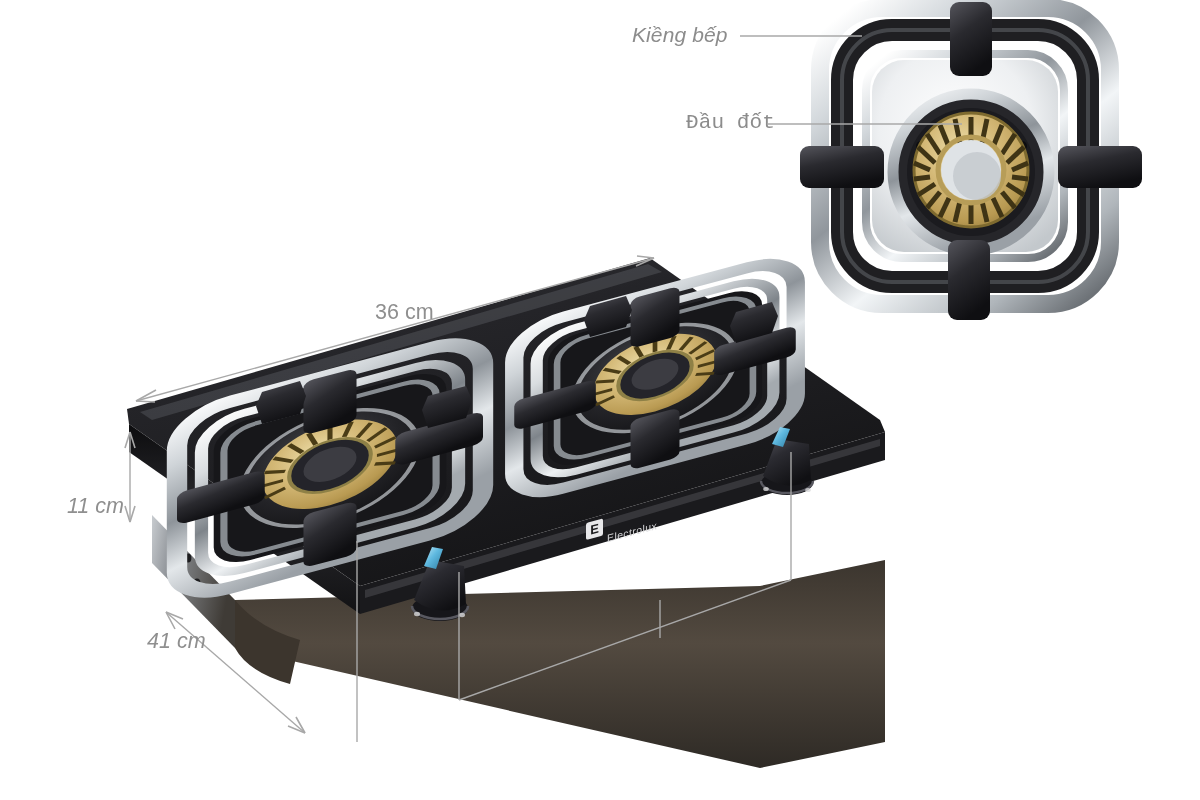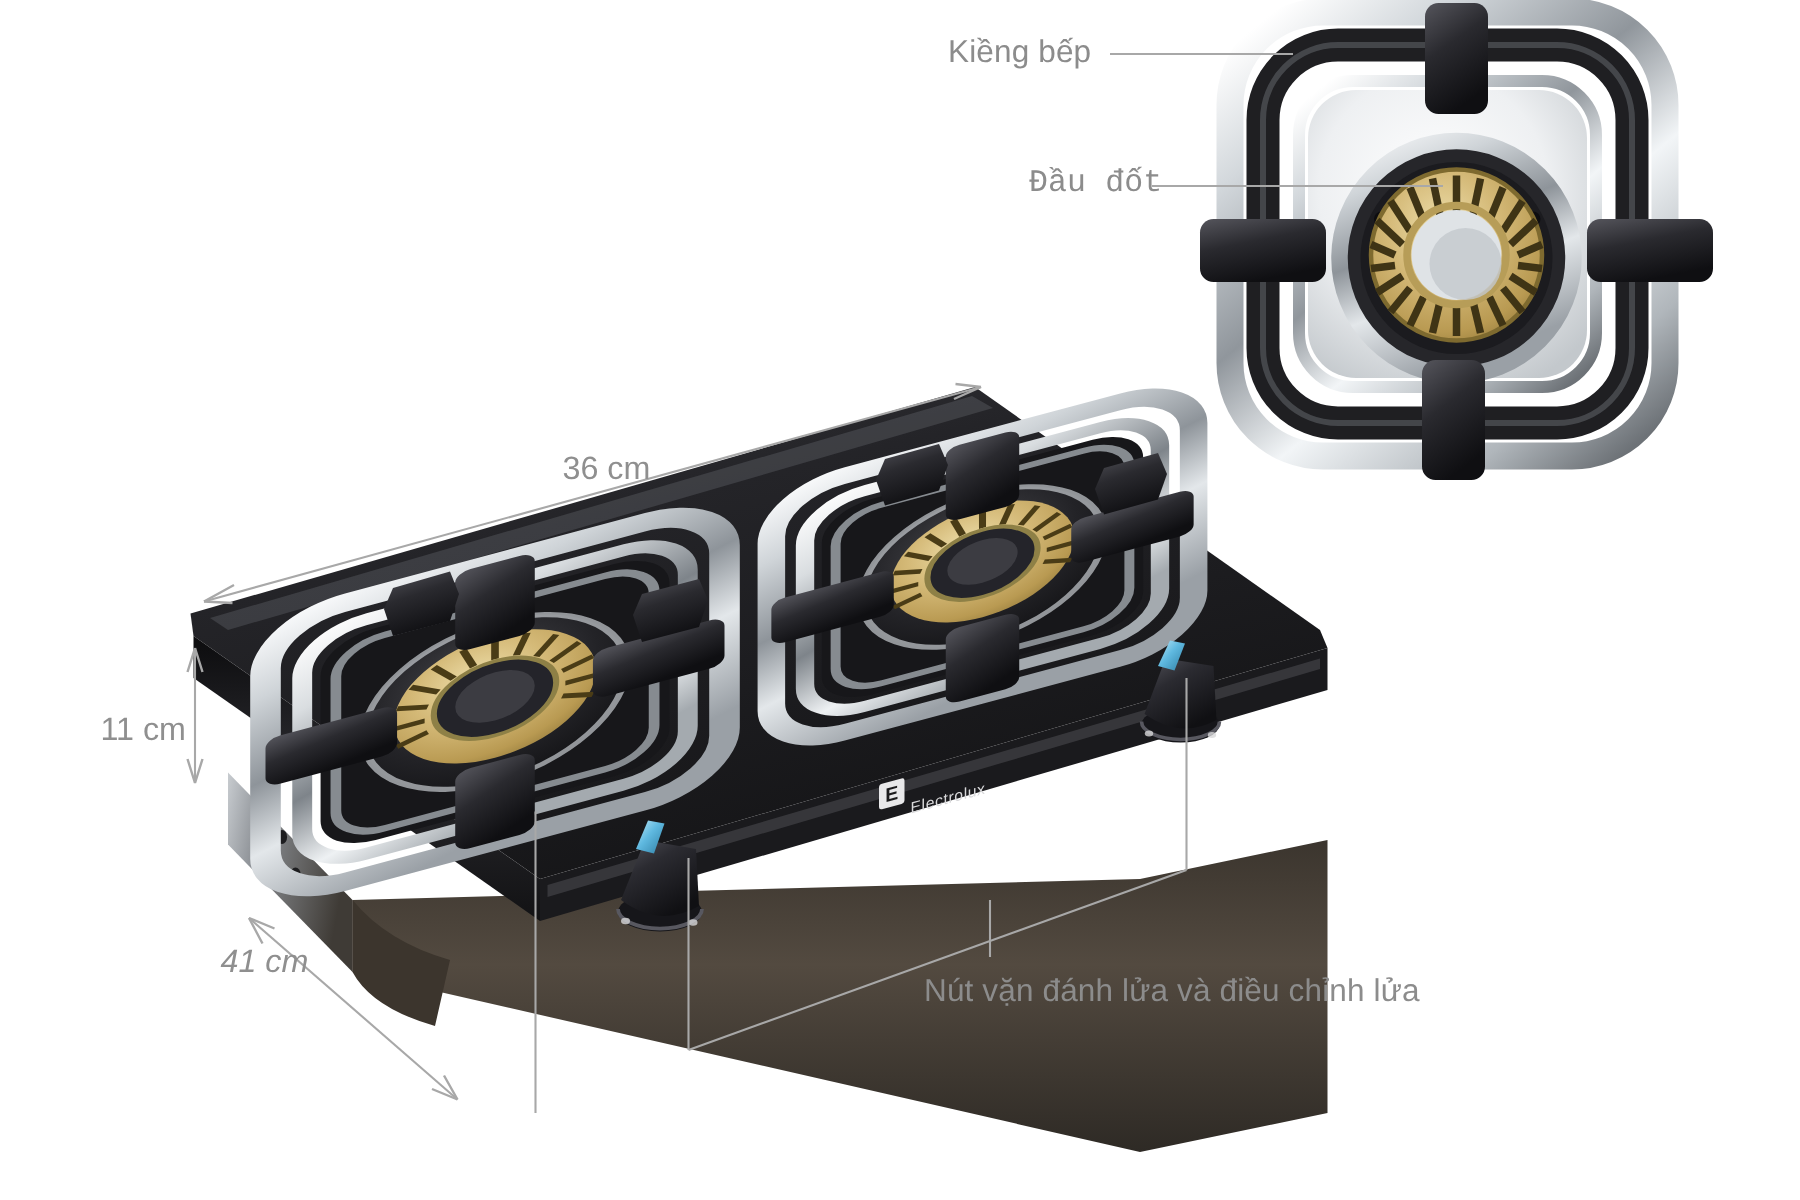--- a/index.html
+++ b/index.html
@@ -319,30 +319,29 @@
       <line x1="130" y1="432" x2="130" y2="522"></line>
       <path d="M 130,432 L 125,448 M 130,432 L 135,448" stroke-width="1.6"></path>
       <path d="M 130,522 L 125,506 M 130,522 L 135,506" stroke-width="1.6"></path>
 
       <line x1="166" y1="612" x2="305" y2="733"></line>
       <path d="M 166,612 L 175,629 M 166,612 L 183,619" stroke-width="1.6"></path>
       <path d="M 305,733 L 296,717 M 305,733 L 288,726" stroke-width="1.6"></path>
     </g>
   </svg>
 
-  <div class="callout-label" style="left:632px; top:22px;">Kiềng bếp</div>
+  <div class="callout-label" style="left:632px; top:22px;font-style:italic;">Kiềng bếp</div>
 
   <div class="callout-label" style="left:686px; top:110px;font-family:Liberation Mono, monospace;">Đầu đốt</div>
 
   <div class="callout-label lbl-center" style="left:297px; top:753px; width:140px;">
     
     
   </div>
 
-  <div class="callout-label" style="left:616px; top:648px;">Nút vặn đánh lửa và điều chỉnh lửa</div>
 
   <div class="dim-label" style="left:375px; top:300px;">36 cm</div>
 
-  <div class="dim-label" style="left:67px; top:474px;">11 cm</div>
+  <div class="dim-label" style="left:67px; top:494px;font-style:italic;">11 cm</div>
 
   <div class="dim-label" style="left:147px; top:629px;font-style:italic;">41 cm</div>
 
 </div>
 
 </body></html>

